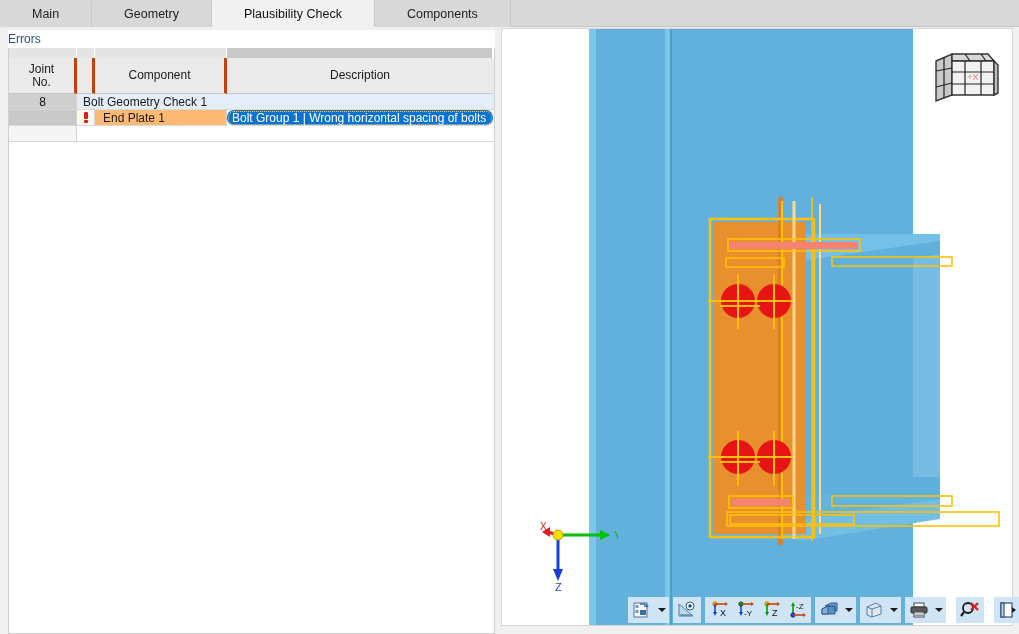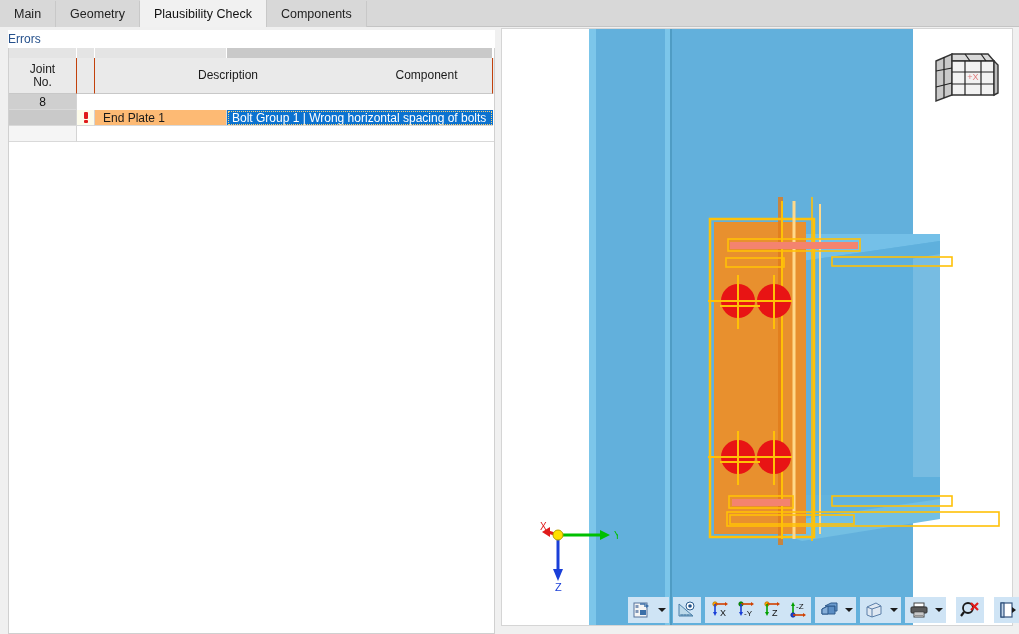--- a/index.html
+++ b/index.html
@@ -31,21 +31,21 @@
   }
   .tabstrip-inner {
     position: absolute;
     left: 0; top: 0;
     height: 27px;
     display: flex;
     align-items: flex-end;
   }
   .tab {
     height: 26px;
-    padding: 0 14px;
+    padding: 0 32px;
     display: flex;
     align-items: center;
     justify-content: center;
     font-size: 12.5px;
     color: #222;
     background: #d8d8d8;
     border-right: 1px solid #c8c8c8;
     white-space: nowrap;
     cursor: default;
   }
@@ -102,21 +102,21 @@
   .header-row {
     position: absolute;
     left: 0; top: 10px;
     width: 485px; height: 36px;
     display: flex;
     background: #eaeaea;
   }
   .hcell {
     height: 36px;
     background: #eaeaea;
-    border-right: 1px solid #c2410c;
+    border-right: 3px solid #c2410c;
     border-bottom: 1px solid #c8c8c8;
     display: flex;
     align-items: center;
     justify-content: center;
     text-align: center;
     font-size: 12px;
     color: #1a1a1a;
     line-height: 13px;
     cursor: default;
   }
@@ -145,20 +145,21 @@
     border-right: none;
   }
   .cell.comp { background: #fdba74; padding-left: 8px; }
   .cell.desc-sel {
     background: #0b72cf;
     color: #ffffff;
     padding-left: 5px;
     outline: 1px dotted #ffcf6b;
     outline-offset: -2px;
     border-right: none;
+    border-radius: 7px;
   }
   .cell.empty { background: #ffffff; border-right: 1px solid #d4d4d4; }
 
   .bang {
     display: inline-block;
     width: 8px; height: 11px;
     position: relative;
   }
   .bang::before {
     content: "";
@@ -293,28 +294,29 @@
       </div>
 
       <div class="header-row">
         <div class="hcell joint" style="width:68px">
           <div>
             <div>Joint</div>
             <div>No.</div>
           </div>
         </div>
         <div class="hcell" style="width:18px"></div>
+        <div class="hcell" style="width:132px">Component</div>
         <div class="hcell" style="width:266px;border-right:none">Description</div>
-        <div class="hcell" style="width:132px">Component</div>
       </div>
 
       <div class="rows">
 
         <div class="row">
           <div class="cell joint" style="width:68px">8</div>
+          <div class="cell group-title" style="width:417px">Bolt Geometry Check 1</div>
         </div>
 
         <div class="row">
           <div class="cell joint blank" style="width:68px"></div>
           <div class="cell icon" style="width:18px;background:#fdfceb">
             <span class="bang"></span>
           </div>
           <div class="cell comp" style="width:132px">End Plate 1</div>
           <div class="cell desc-sel" style="width:266px">Bolt Group 1 | Wrong horizontal spacing of bolts</div>
         </div>

